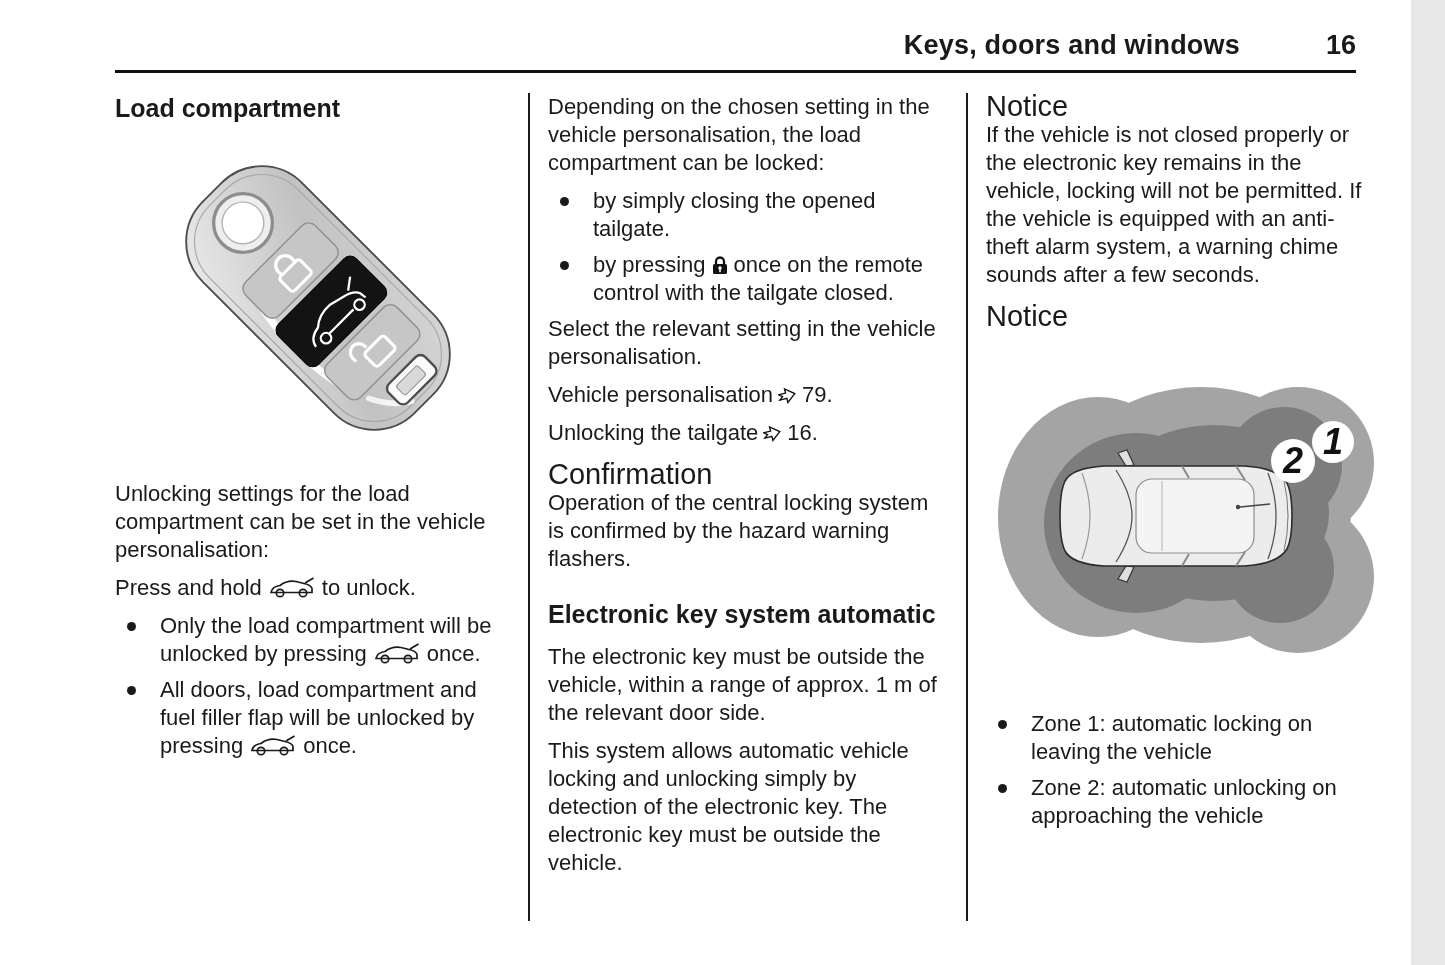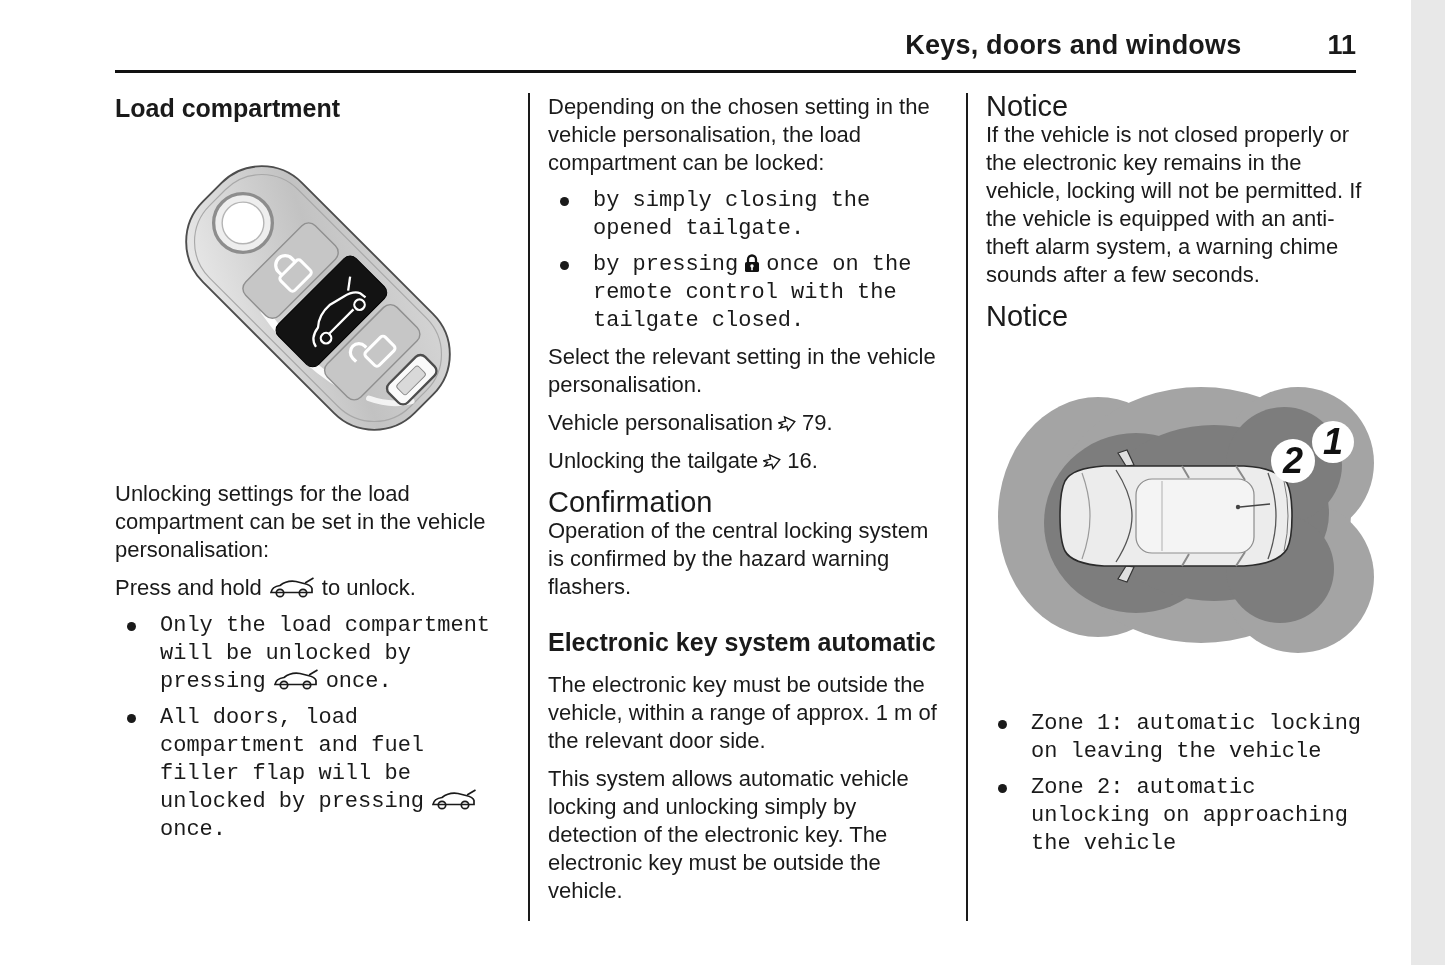--- a/index.html
+++ b/index.html
@@ -19,39 +19,39 @@
     grid-template-columns:395px 2px 400px 2px 388px;
     column-gap:18px;
     margin:20px 55px 0 115px;
   }
   .vdiv{background:#1a1a1a;width:2px;height:828px;}
   .col{font-size:22px;line-height:28px;}
   .col p{margin:0 0 10px;}
   h2.big{font-size:25px;line-height:30px;font-weight:bold;margin:0 0 14px;}
   h3.sub{font-size:29px;line-height:26px;font-weight:normal;margin:14px 0 2px;}
   h3.first{margin-top:0;}
-  .li{display:flex;margin:0 0 8px;font-family:Liberation Mono, monospace;}
+  .li{display:flex;margin:0 0 8px;}
   .dot{flex:none;width:9px;height:9px;border-radius:50%;background:#1a1a1a;margin:10px 0 0 12px;}
   .li-text{margin-left:24px;}
   
   .icar{vertical-align:-4px;margin:0 7px;}
   .ilock{vertical-align:-3px;margin:0 6px;}
   .iarrow{vertical-align:-3px;margin:0 5px;}
   .fob-wrap{margin:4px 0 14px 42px;}
   .zone-wrap{margin:26px 0 18px 0;}
   .zone-num{font-family:"Liberation Sans","DejaVu Sans",sans-serif;font-weight:bold;font-style:italic;font-size:36px;fill:#111;}
 </style>
 </head>
 <body>
 
 <div class="page">
 
   <div class="hdr">
     <span class="hdr-title">Keys, doors and windows</span>
-    <span class="hdr-page">11</span>
+    <span class="hdr-page">16</span>
   </div>
   <div class="rule"></div>
 
   <div class="cols">
 
     <div class="col">
       <h2 class="big">Load compartment</h2>
 
       <div class="fob-wrap">
         <svg width="322" height="322" viewBox="0 0 340 340">

